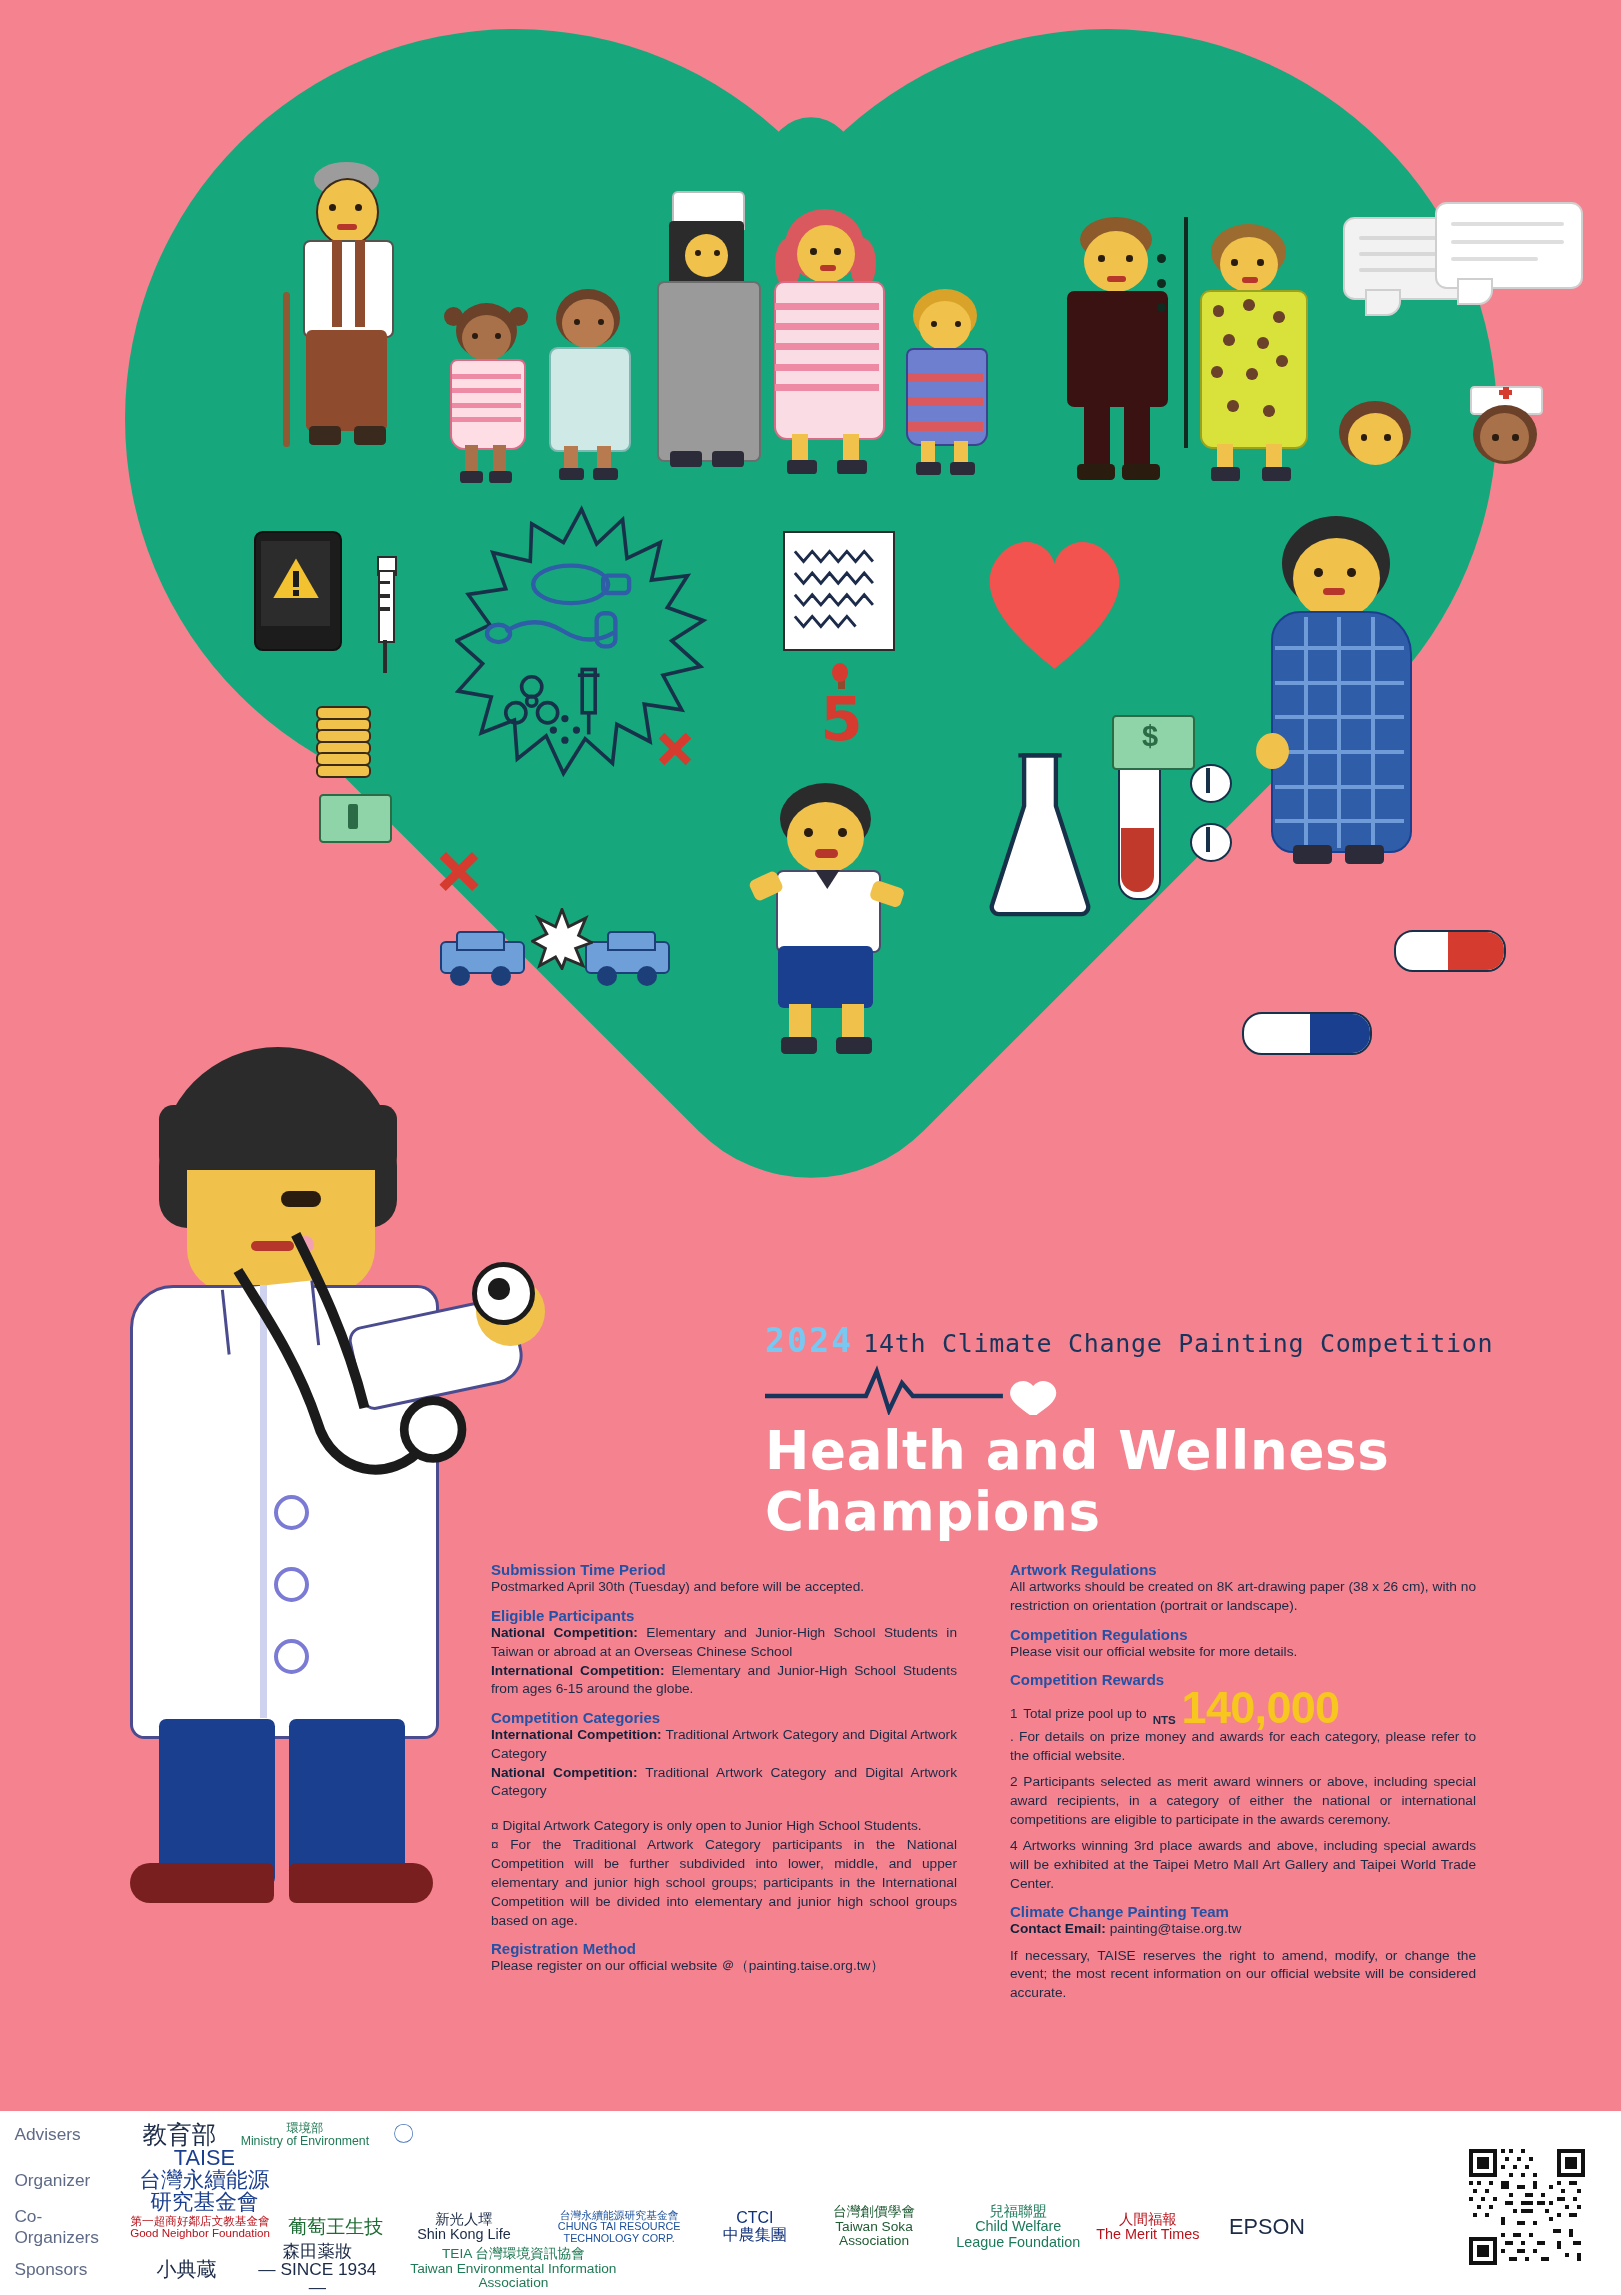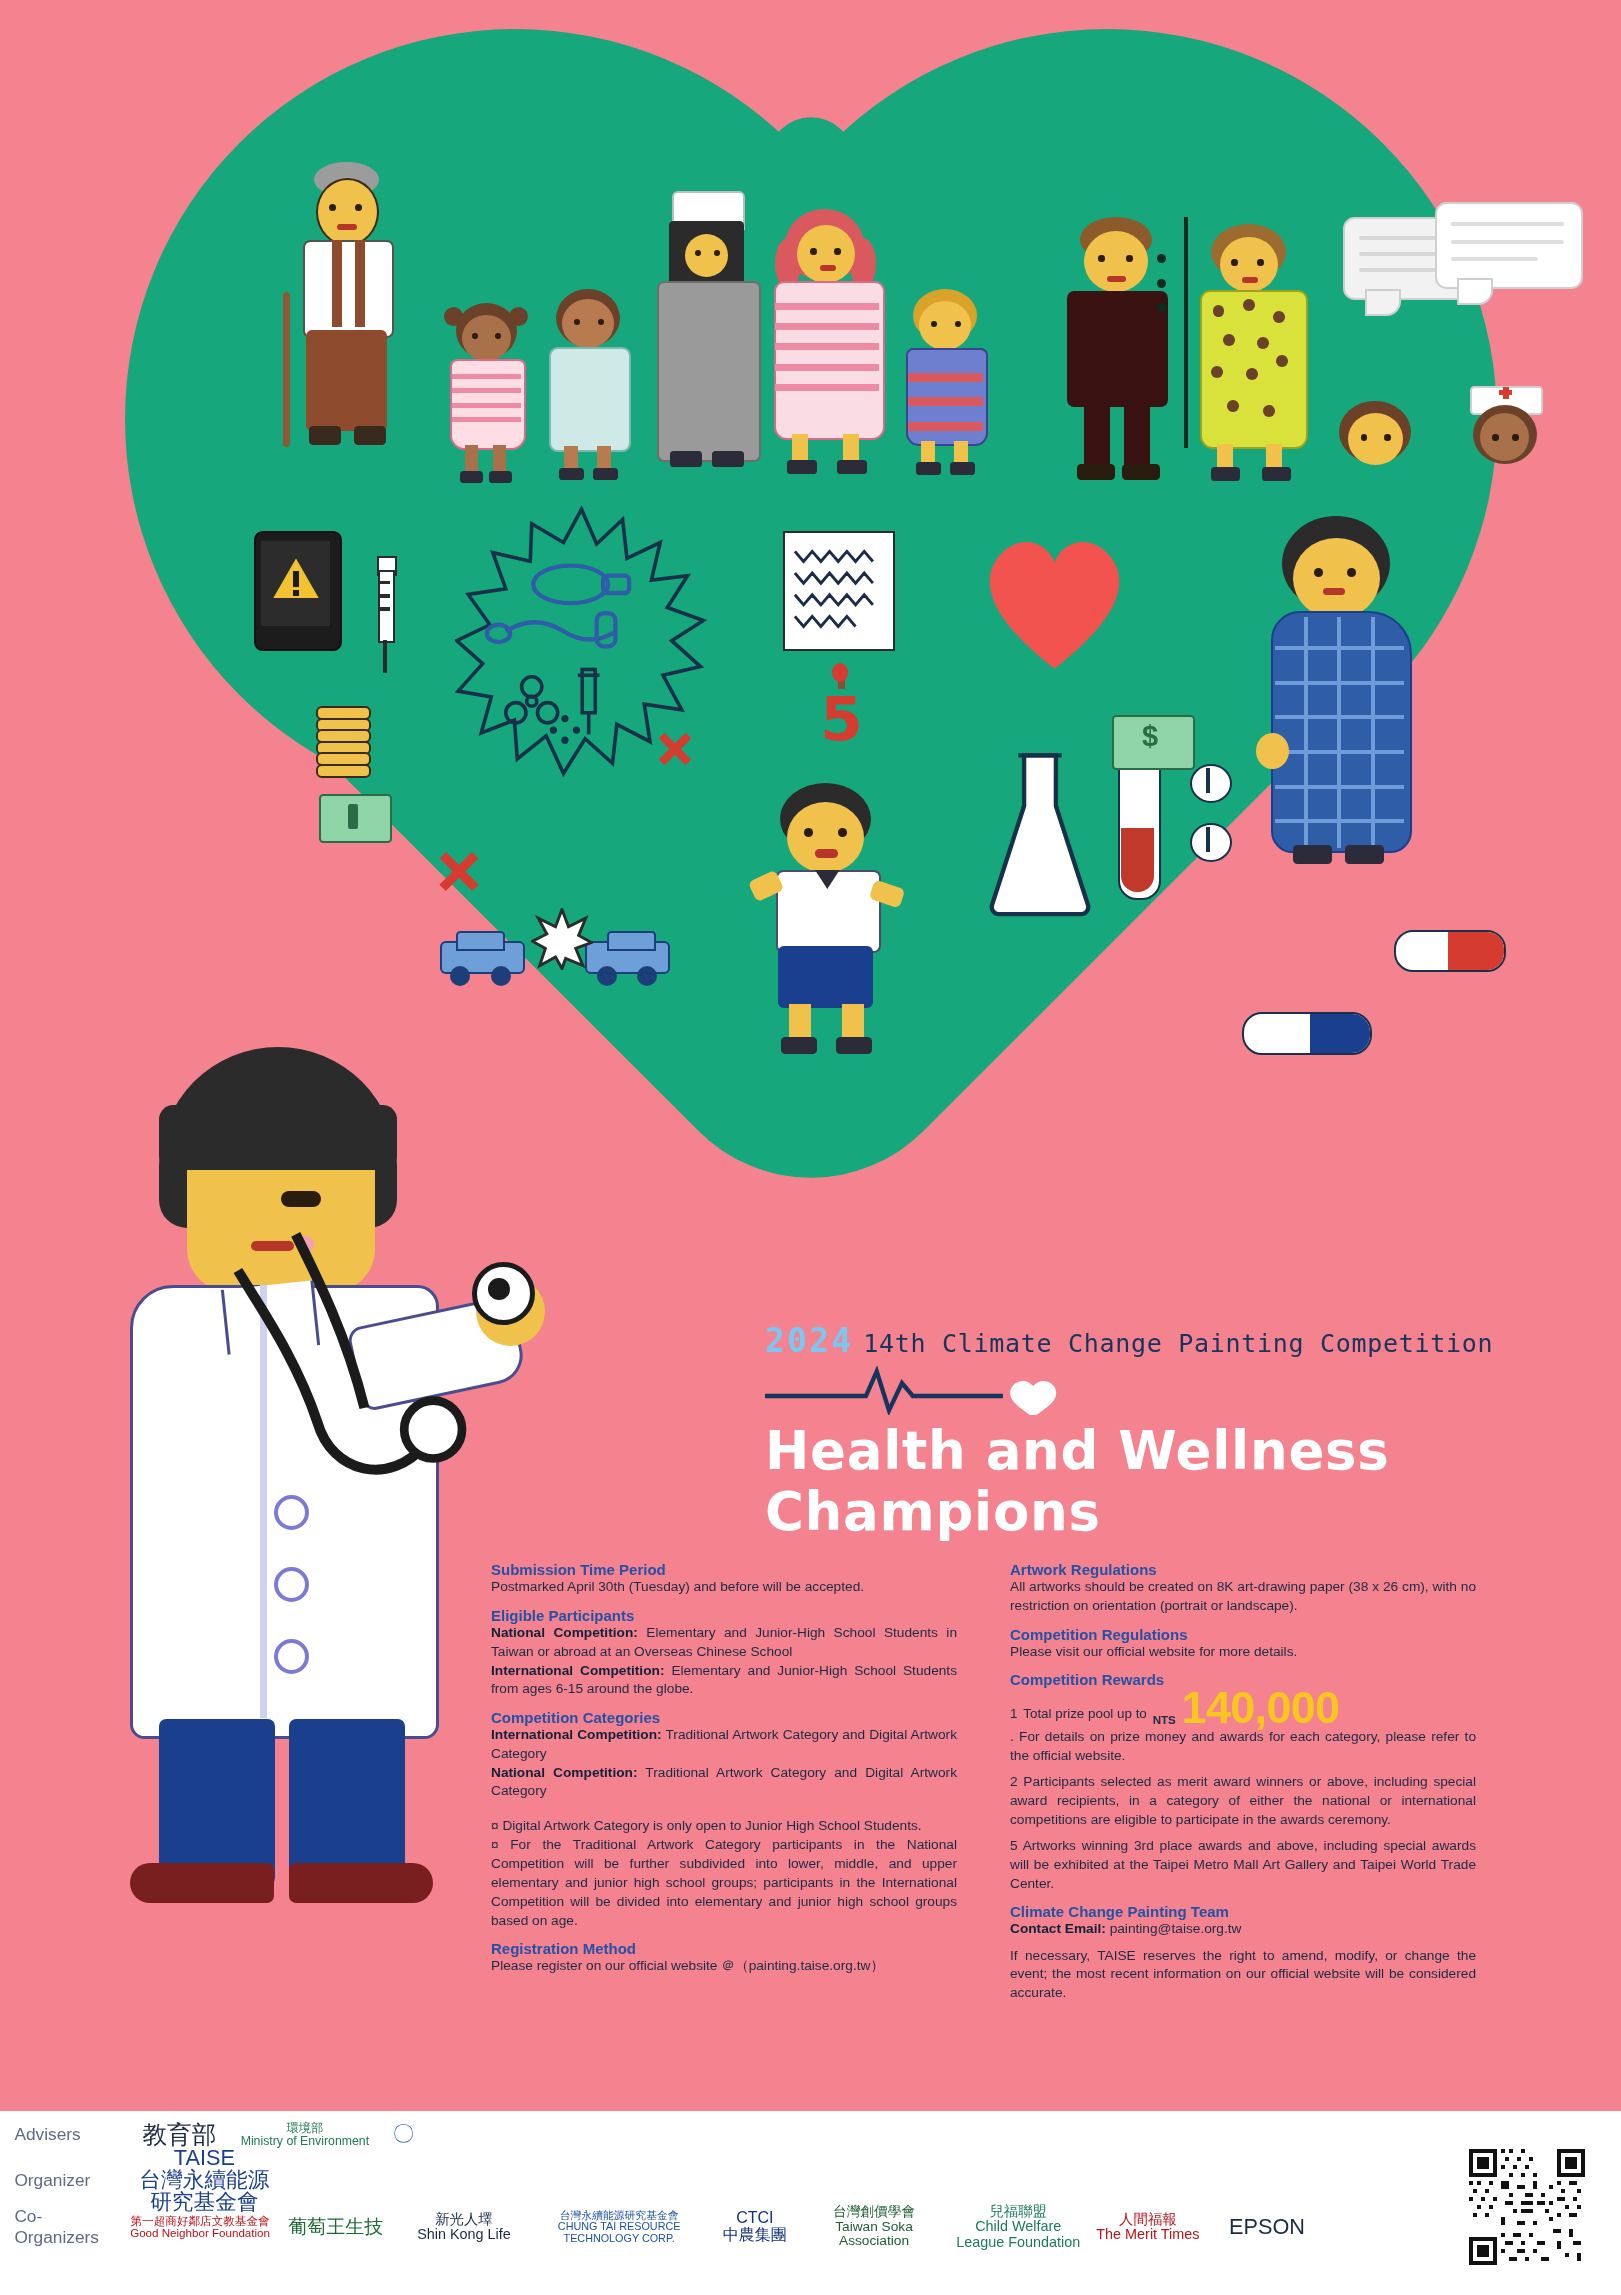--- a/index.html
+++ b/index.html
@@ -524,21 +524,21 @@
 
     <div class="h">Competition Rewards</div>
     <div class="prize-row">
       <span class="tiny" style="margin-bottom:5.8px;">1</span>
       <span class="tiny" style="margin-bottom:5.8px;">Total prize pool up to</span>
       <span class="nts">NTS</span>
       <span class="big">140,000</span>
     </div>
     <div class="p">. For details on prize money and awards for each category, please refer to the official website.</div>
     <div class="p" style="margin-top:7.2px;">2  Participants selected as merit award winners or above, including special award recipients, in a category of either the national or international competitions are eligible to participate in the awards ceremony.</div>
-    <div class="p" style="margin-top:7.2px;">5  Artworks winning 3rd place awards and above, including special awards will be exhibited at the Taipei Metro Mall Art Gallery and Taipei World Trade Center.</div>
+    <div class="p" style="margin-top:7.2px;">4  Artworks winning 3rd place awards and above, including special awards will be exhibited at the Taipei Metro Mall Art Gallery and Taipei World Trade Center.</div>
 
     <div class="h">Climate Change Painting Team</div>
     <div class="p">
       <b>Contact Email:</b><span> painting@taise.org.tw</span>
     </div>
     <div class="p" style="margin-top:7.2px;">If necessary, TAISE reserves the right to amend, modify, or change the event; the most recent information on our official website will be considered accurate.</div>
   </div>
 </div>
 
 <div class="footer">
@@ -570,20 +570,28 @@
 中農集團</div>
     <div class="logo" style="width:137px;height:33px;color:#1f5b33;font-size:13.7px;white-space:pre-line;">台灣創價學會
 Taiwan Soka Association</div>
     <div class="logo" style="width:137px;height:33px;color:#1c7a5a;font-size:14.4px;white-space:pre-line;">兒福聯盟
 Child Welfare League Foundation</div>
     <div class="logo" style="width:108px;height:33px;color:#b8131b;font-size:14.4px;white-space:pre-line;">人間福報
 The Merit Times</div>
     <div class="logo" style="width:116px;height:33px;color:#1b2a46;font-size:21.7px;">EPSON</div>
   </div>
 
+  <div class="frow" style="left:14.4px;top:142px;gap:10px;">
+    <div class="flabel">Sponsors</div>
+    <div class="logo" style="width:108px;height:32px;color:#1b2a46;font-size:20px;">小典蔵</div>
+    <div class="logo" style="width:134px;height:32px;color:#1b2a46;font-size:17.3px;white-space:pre-line;">森田薬妝
+— SINCE 1934 —</div>
+    <div class="logo" style="width:238px;height:32px;color:#1f7a55;font-size:13.7px;white-space:pre-line;">TEIA 台灣環境資訊協會
+Taiwan Environmental Information Association</div>
+  </div>
 
   <div class="qr">
     <svg width="116" height="116" viewBox="0 0 29 29" shape-rendering="crispEdges">
       <rect width="29" height="29" fill="#fff"></rect>
       <g fill="#111">
         <rect x="0" y="0" width="7" height="1"></rect>
           <rect x="0" y="6" width="7" height="1"></rect>
         <rect x="0" y="0" width="1" height="7"></rect>
           <rect x="6" y="0" width="1" height="7"></rect>
         <rect x="2" y="2" width="3" height="3"></rect>

